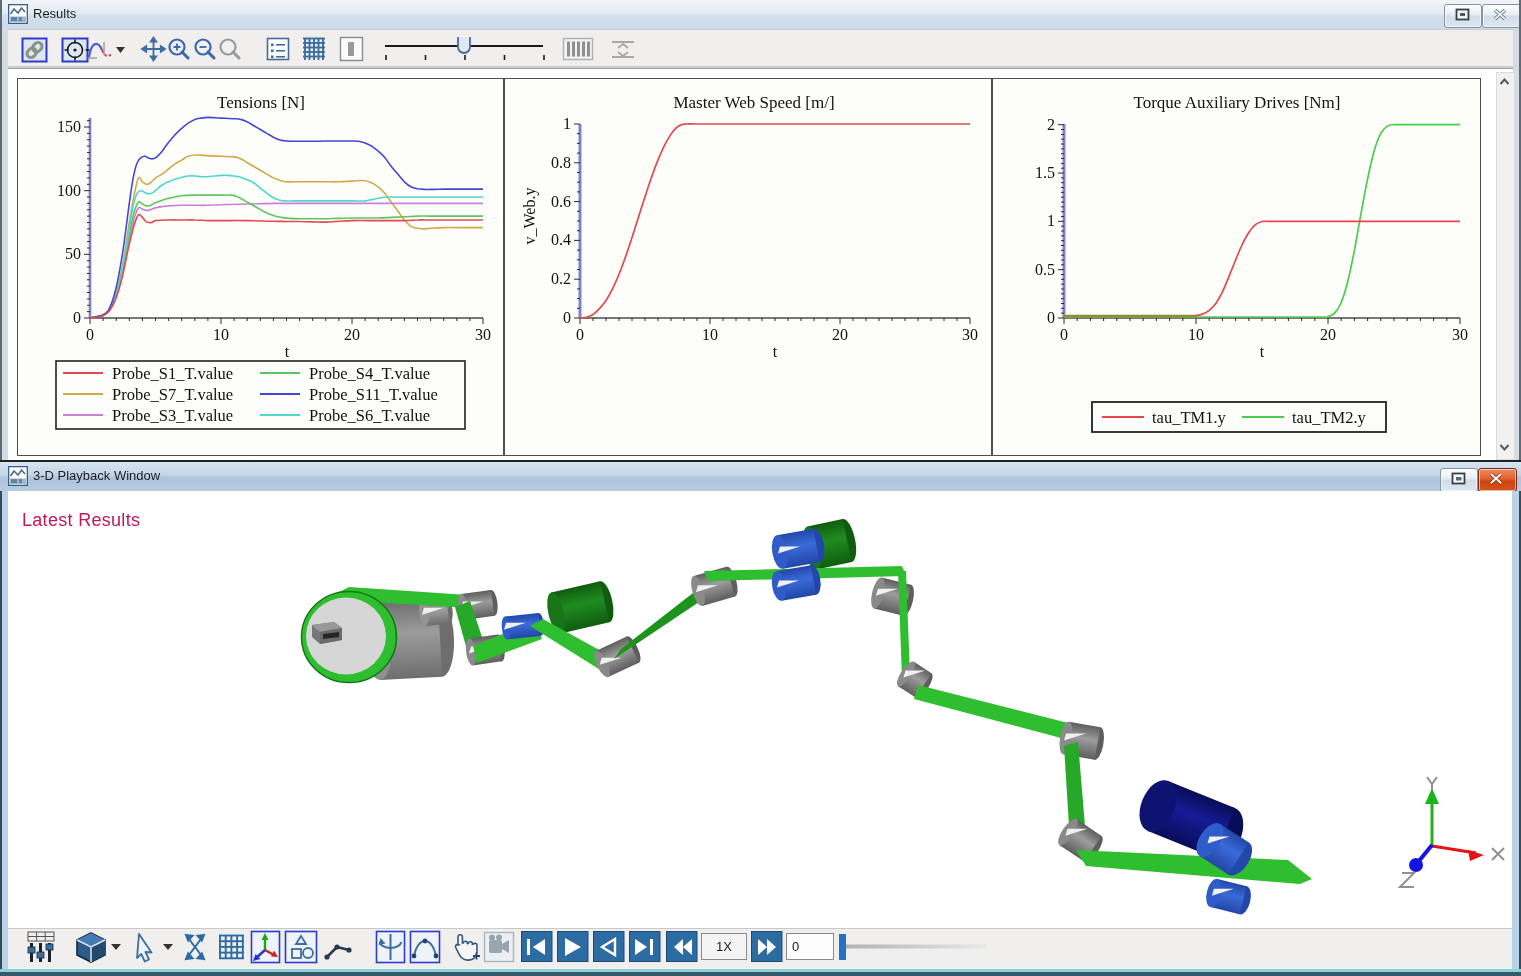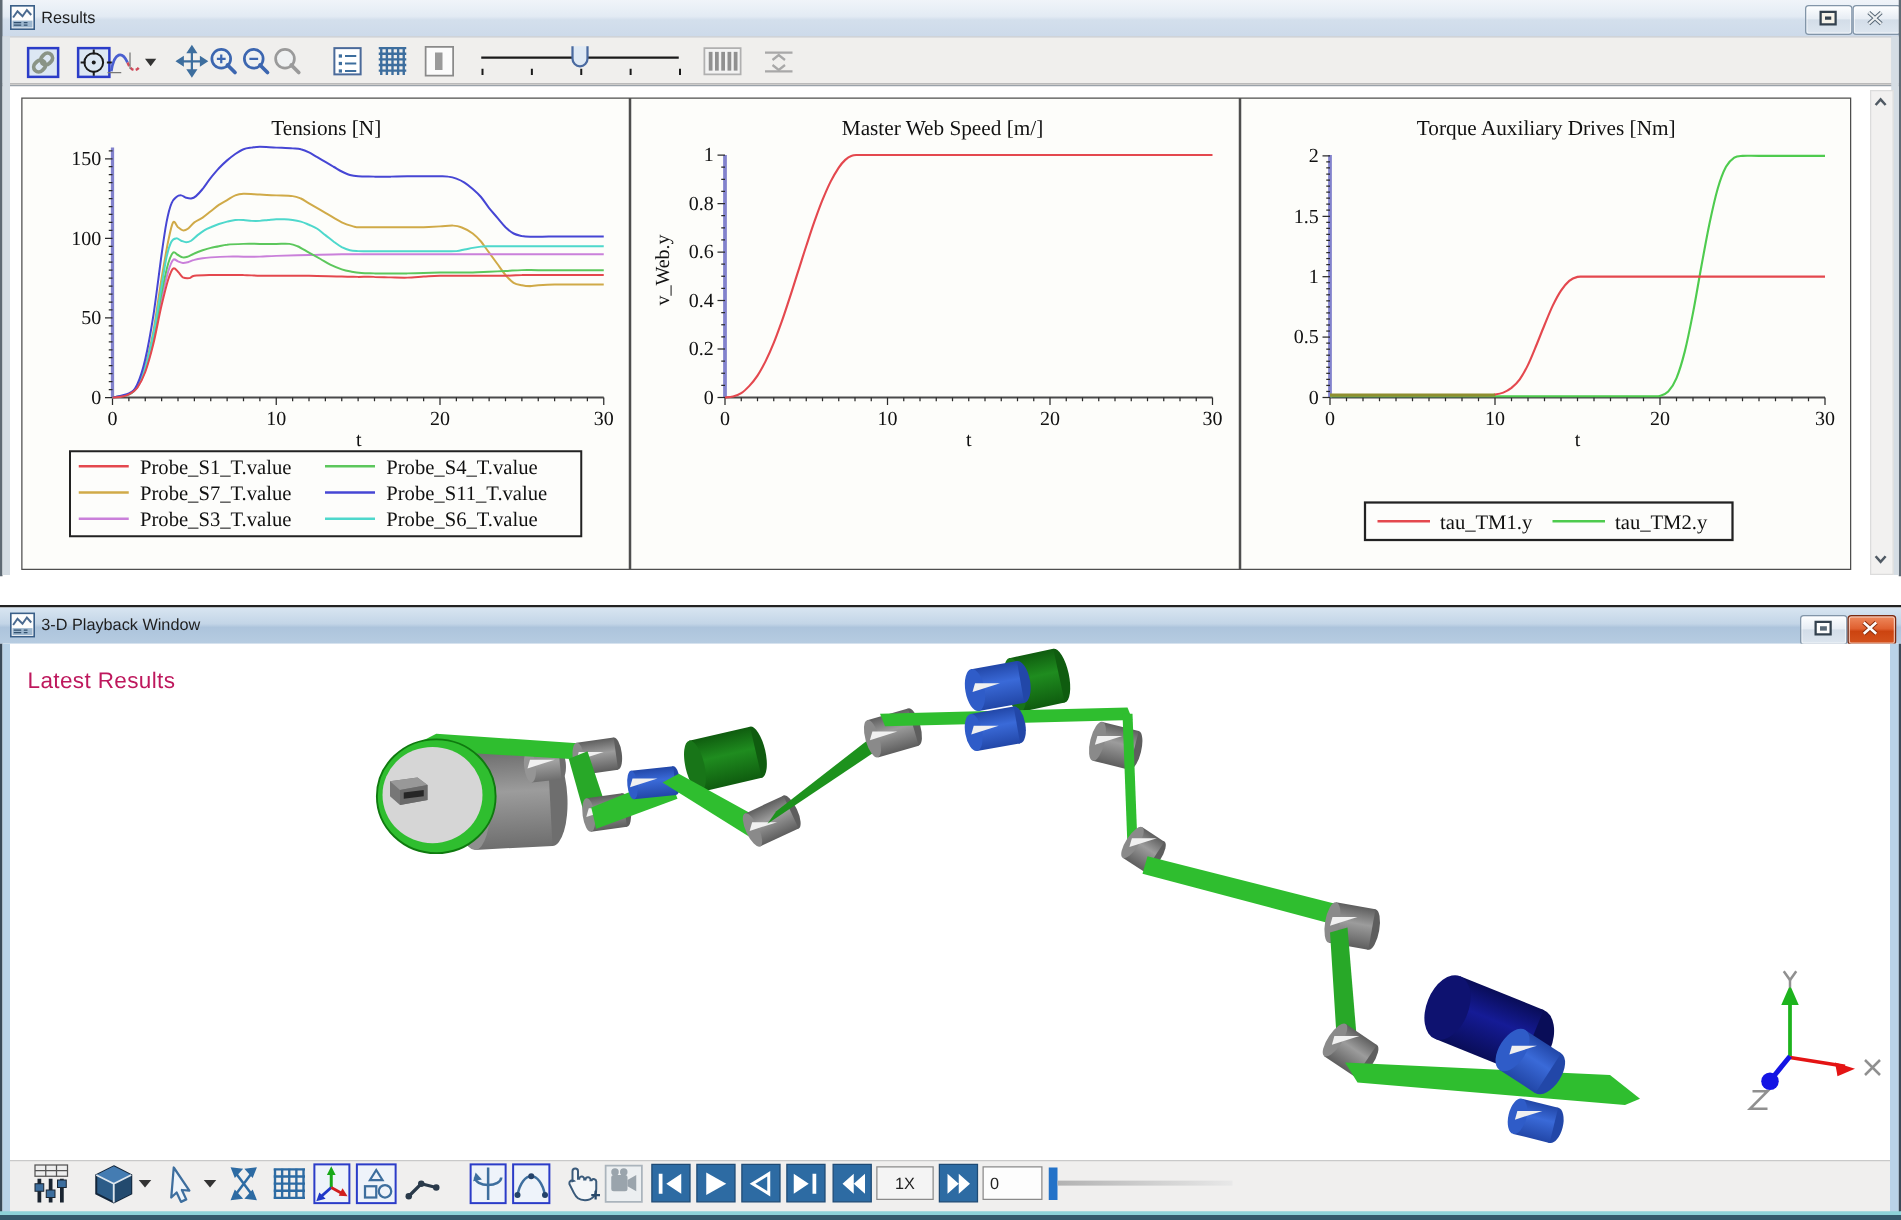--- a/index.html
+++ b/index.html
@@ -379,21 +379,21 @@
   <div class="abs" style="left:1496px;top:72px;width:17px;height:386px;background:#f2f1f0;border:1px solid #dcdcdc;">
     <svg class="abs" style="left:0;top:2px" width="15" height="14">
         <path d="M3.5 9 l4 -4.5 l4 4.5" fill="none" stroke="#505a64" stroke-width="2"></path>
       </svg>
     <svg class="abs" style="left:0;top:368px" width="15" height="14">
         <path d="M3.5 4 l4 4.5 l4 -4.5" fill="none" stroke="#505a64" stroke-width="2"></path>
       </svg>
   </div>
 </div>
 
-<div class="abs" style="left:0;top:460px;width:1521px;height:392px;margin-top:24px;">
+<div class="abs" style="left:0;top:460px;width:1521px;height:392px;">
   <div class="abs" style="left:0;top:0;width:1521px;height:2px;background:#222;"></div>
   <div class="abs titlebar2" style="left:0;top:2px;width:1521px;height:29px;">
     <svg class="abs" style="left:8px;top:4px" width="20" height="20">
       <rect x="0.5" y="0.5" width="19" height="19" fill="#fdfdfd" stroke="#3a5f88" stroke-width="1.6"></rect>
       <path d="M2.5 10 L6 5 L10 9 L13.5 4 L17 8" fill="none" stroke="#4a6a90" stroke-width="1.6"></path>
       <rect x="2" y="12.5" width="16" height="5.5" fill="#9db7cf"></rect>
       <path d="M3 14 h6 M3 16 h6 M11 14 h3 M11 16 h3" stroke="#32506e" stroke-width="1"></path>
     </svg>
     <span style="position:absolute;left:33px;top:6px;font-size:13px;color:#1e1e1e;">3-D Playback Window</span>
     <div class="winbtn" style="left:1440px;width:36px;top:6px;"></div>

